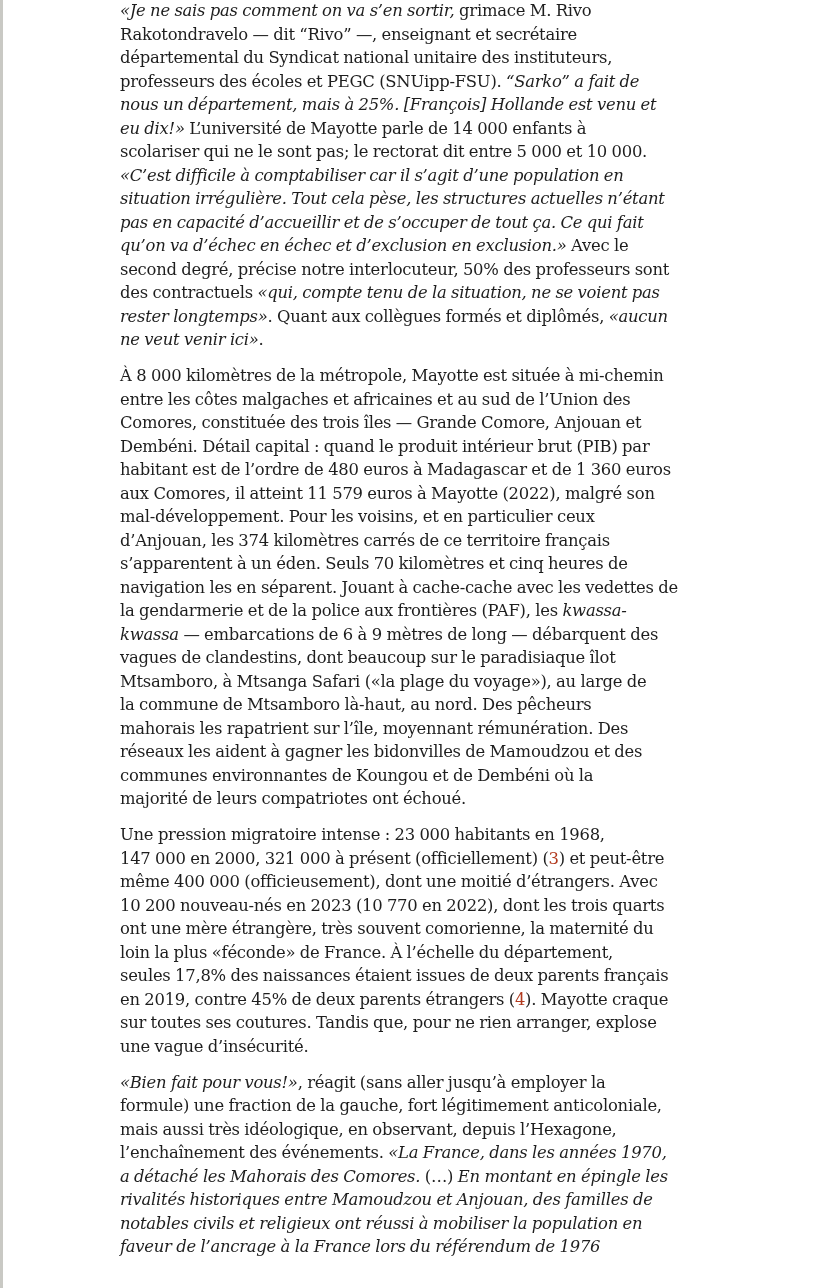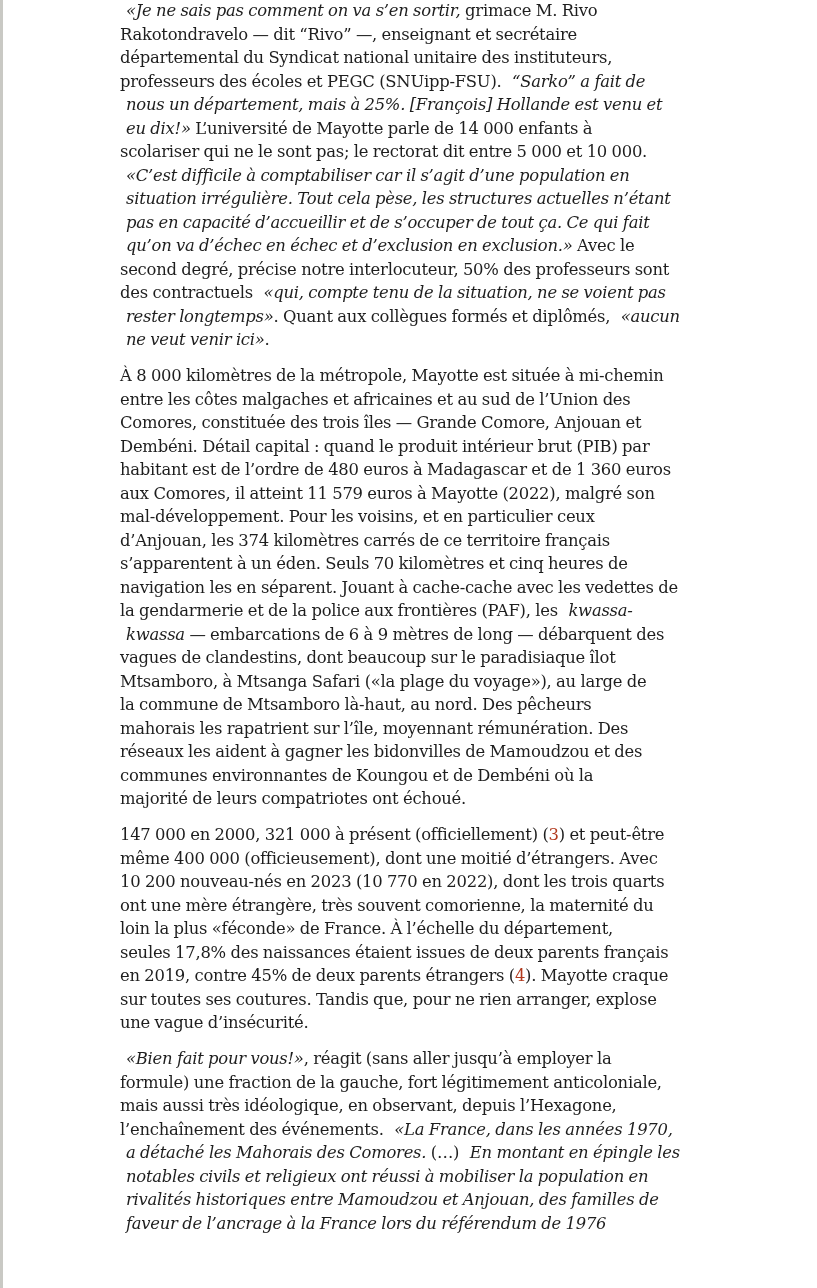--- a/index.html
+++ b/index.html
@@ -30,21 +30,20 @@
       font-size: 16.4px;
       line-height: 23.5px;
       color: #1e1e1e;
       letter-spacing: -0.25px;
       word-spacing: -0.4px;
     }
     .article p {
       margin: 0 0 12.5px 0;
     }
     .article i {
-      margin-left: 6px;
     }
     .fn {
       color: #b23a1e;
       cursor: pointer;
       text-decoration: none;
     }
     .line {
       display: block;
       white-space: nowrap;
     }
@@ -87,33 +86,34 @@
       <span class="line"><i>kwassa</i><span> — embarcations de 6 à 9 mètres de long — débarquent des</span></span>
       <span class="line"><span>vagues de clandestins, dont beaucoup sur le paradisiaque îlot</span></span>
       <span class="line"><span>Mtsamboro, à Mtsanga Safari («la plage du voyage»), au large de</span></span>
       <span class="line"><span>la commune de Mtsamboro là-haut, au nord. Des pêcheurs</span></span>
       <span class="line"><span>mahorais les rapatrient sur l’île, moyennant rémunération. Des</span></span>
       <span class="line"><span>réseaux les aident à gagner les bidonvilles de Mamoudzou et des</span></span>
       <span class="line"><span>communes environnantes de Koungou et de Dembéni où la</span></span>
       <span class="line"><span>majorité de leurs compatriotes ont échoué.</span></span>
     </p>
   <p>
+      <span class="line"><span>Une pression migratoire intense : 23 000 habitants en 1968,</span></span>
       <span class="line"><span>147 000 en 2000, 321 000 à présent (officiellement) (</span><a class="fn">3</a><span>) et peut-être</span></span>
       <span class="line"><span>même 400 000 (officieusement), dont une moitié d’étrangers. Avec</span></span>
       <span class="line"><span>10 200 nouveau-nés en 2023 (10 770 en 2022), dont les trois quarts</span></span>
       <span class="line"><span>ont une mère étrangère, très souvent comorienne, la maternité du</span></span>
       <span class="line"><span>loin la plus «féconde» de France. À l’échelle du département,</span></span>
       <span class="line"><span>seules 17,8% des naissances étaient issues de deux parents français</span></span>
       <span class="line"><span>en 2019, contre 45% de deux parents étrangers (</span><a class="fn">4</a><span>). Mayotte craque</span></span>
       <span class="line"><span>sur toutes ses coutures. Tandis que, pour ne rien arranger, explose</span></span>
       <span class="line"><span>une vague d’insécurité.</span></span>
     </p>
   <p>
       <span class="line"><i>«Bien fait pour vous!»</i><span>, réagit (sans aller jusqu’à employer la</span></span>
       <span class="line"><span>formule) une fraction de la gauche, fort légitimement anticoloniale,</span></span>
       <span class="line"><span>mais aussi très idéologique, en observant, depuis l’Hexagone,</span></span>
       <span class="line"><span>l’enchaînement des événements. </span><i>«La France, dans les années 1970,</i></span>
       <span class="line"><i>a détaché les Mahorais des Comores.</i><span> (…) </span><i>En montant en épingle les</i></span>
+      <span class="line"><i>rivalités historiques entre Mamoudzou et Anjouan, des familles de</i></span>
       <span class="line"><i>notables civils et religieux ont réussi à mobiliser la population en</i></span>
-      <span class="line"><i>rivalités historiques entre Mamoudzou et Anjouan, des familles de</i></span>
       <span class="line"><i>faveur de l’ancrage à la France lors du référendum de 1976</i></span>
     </p>
 </article>
 
 </body></html>

